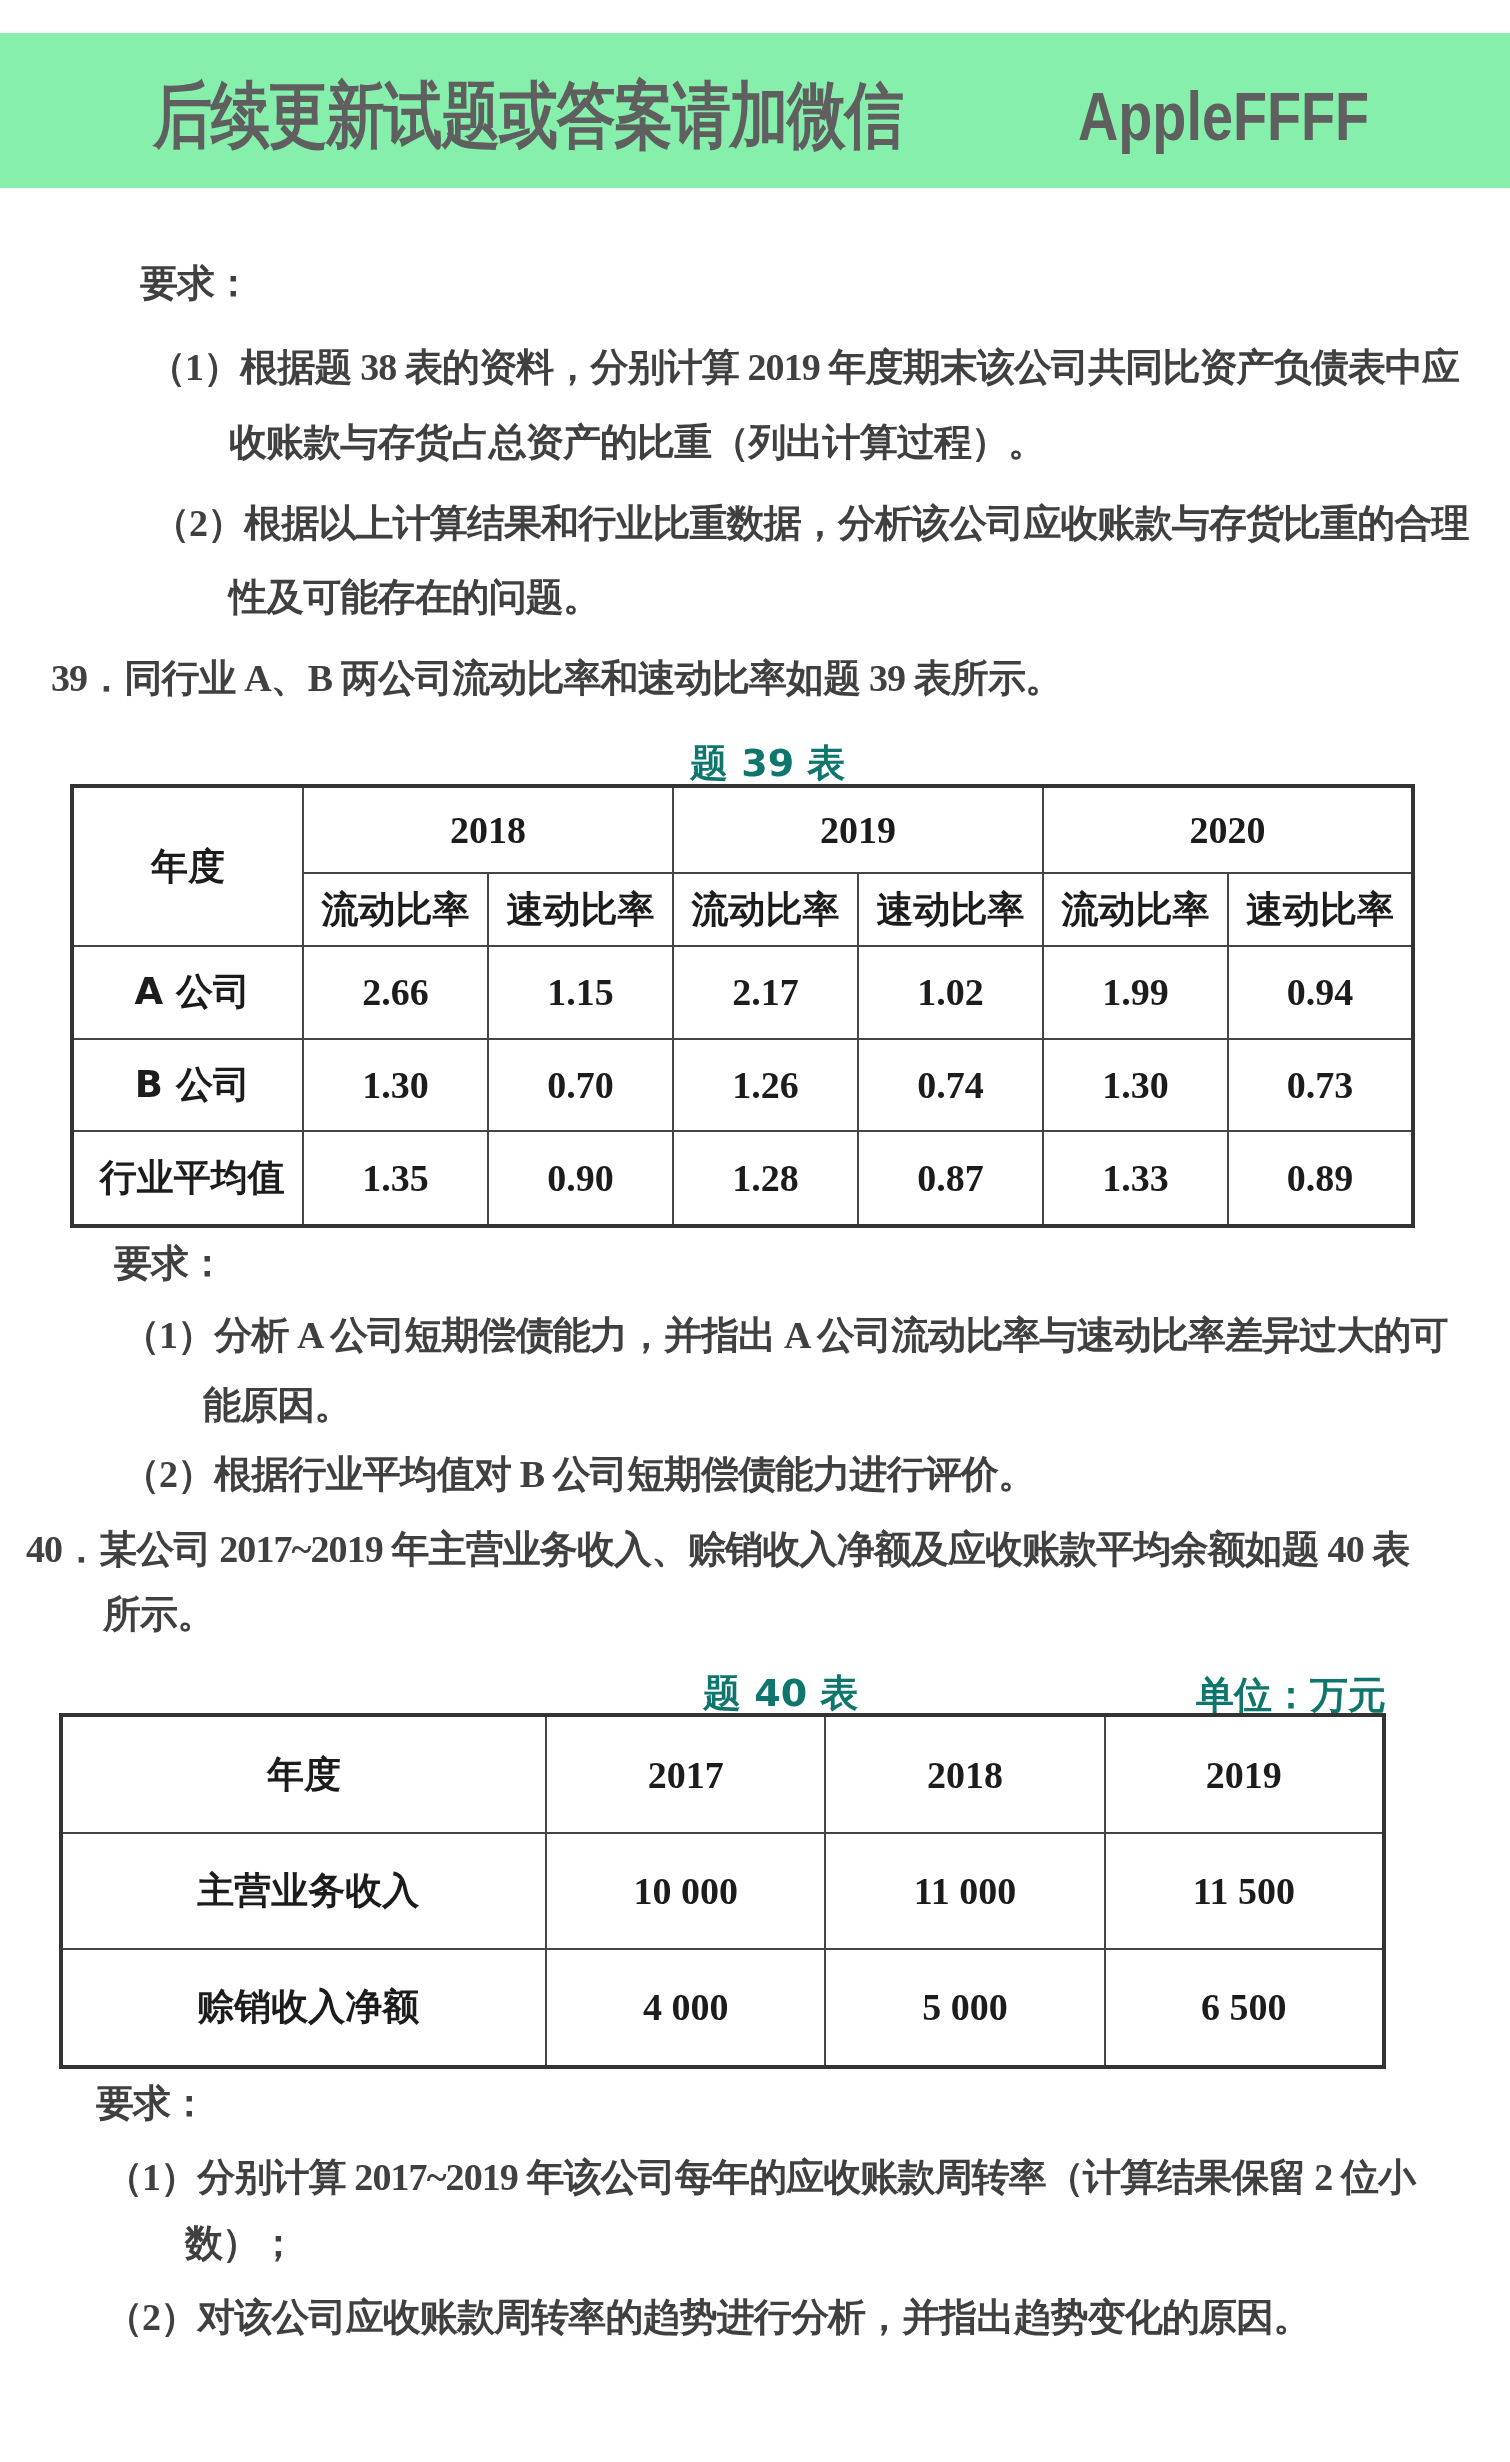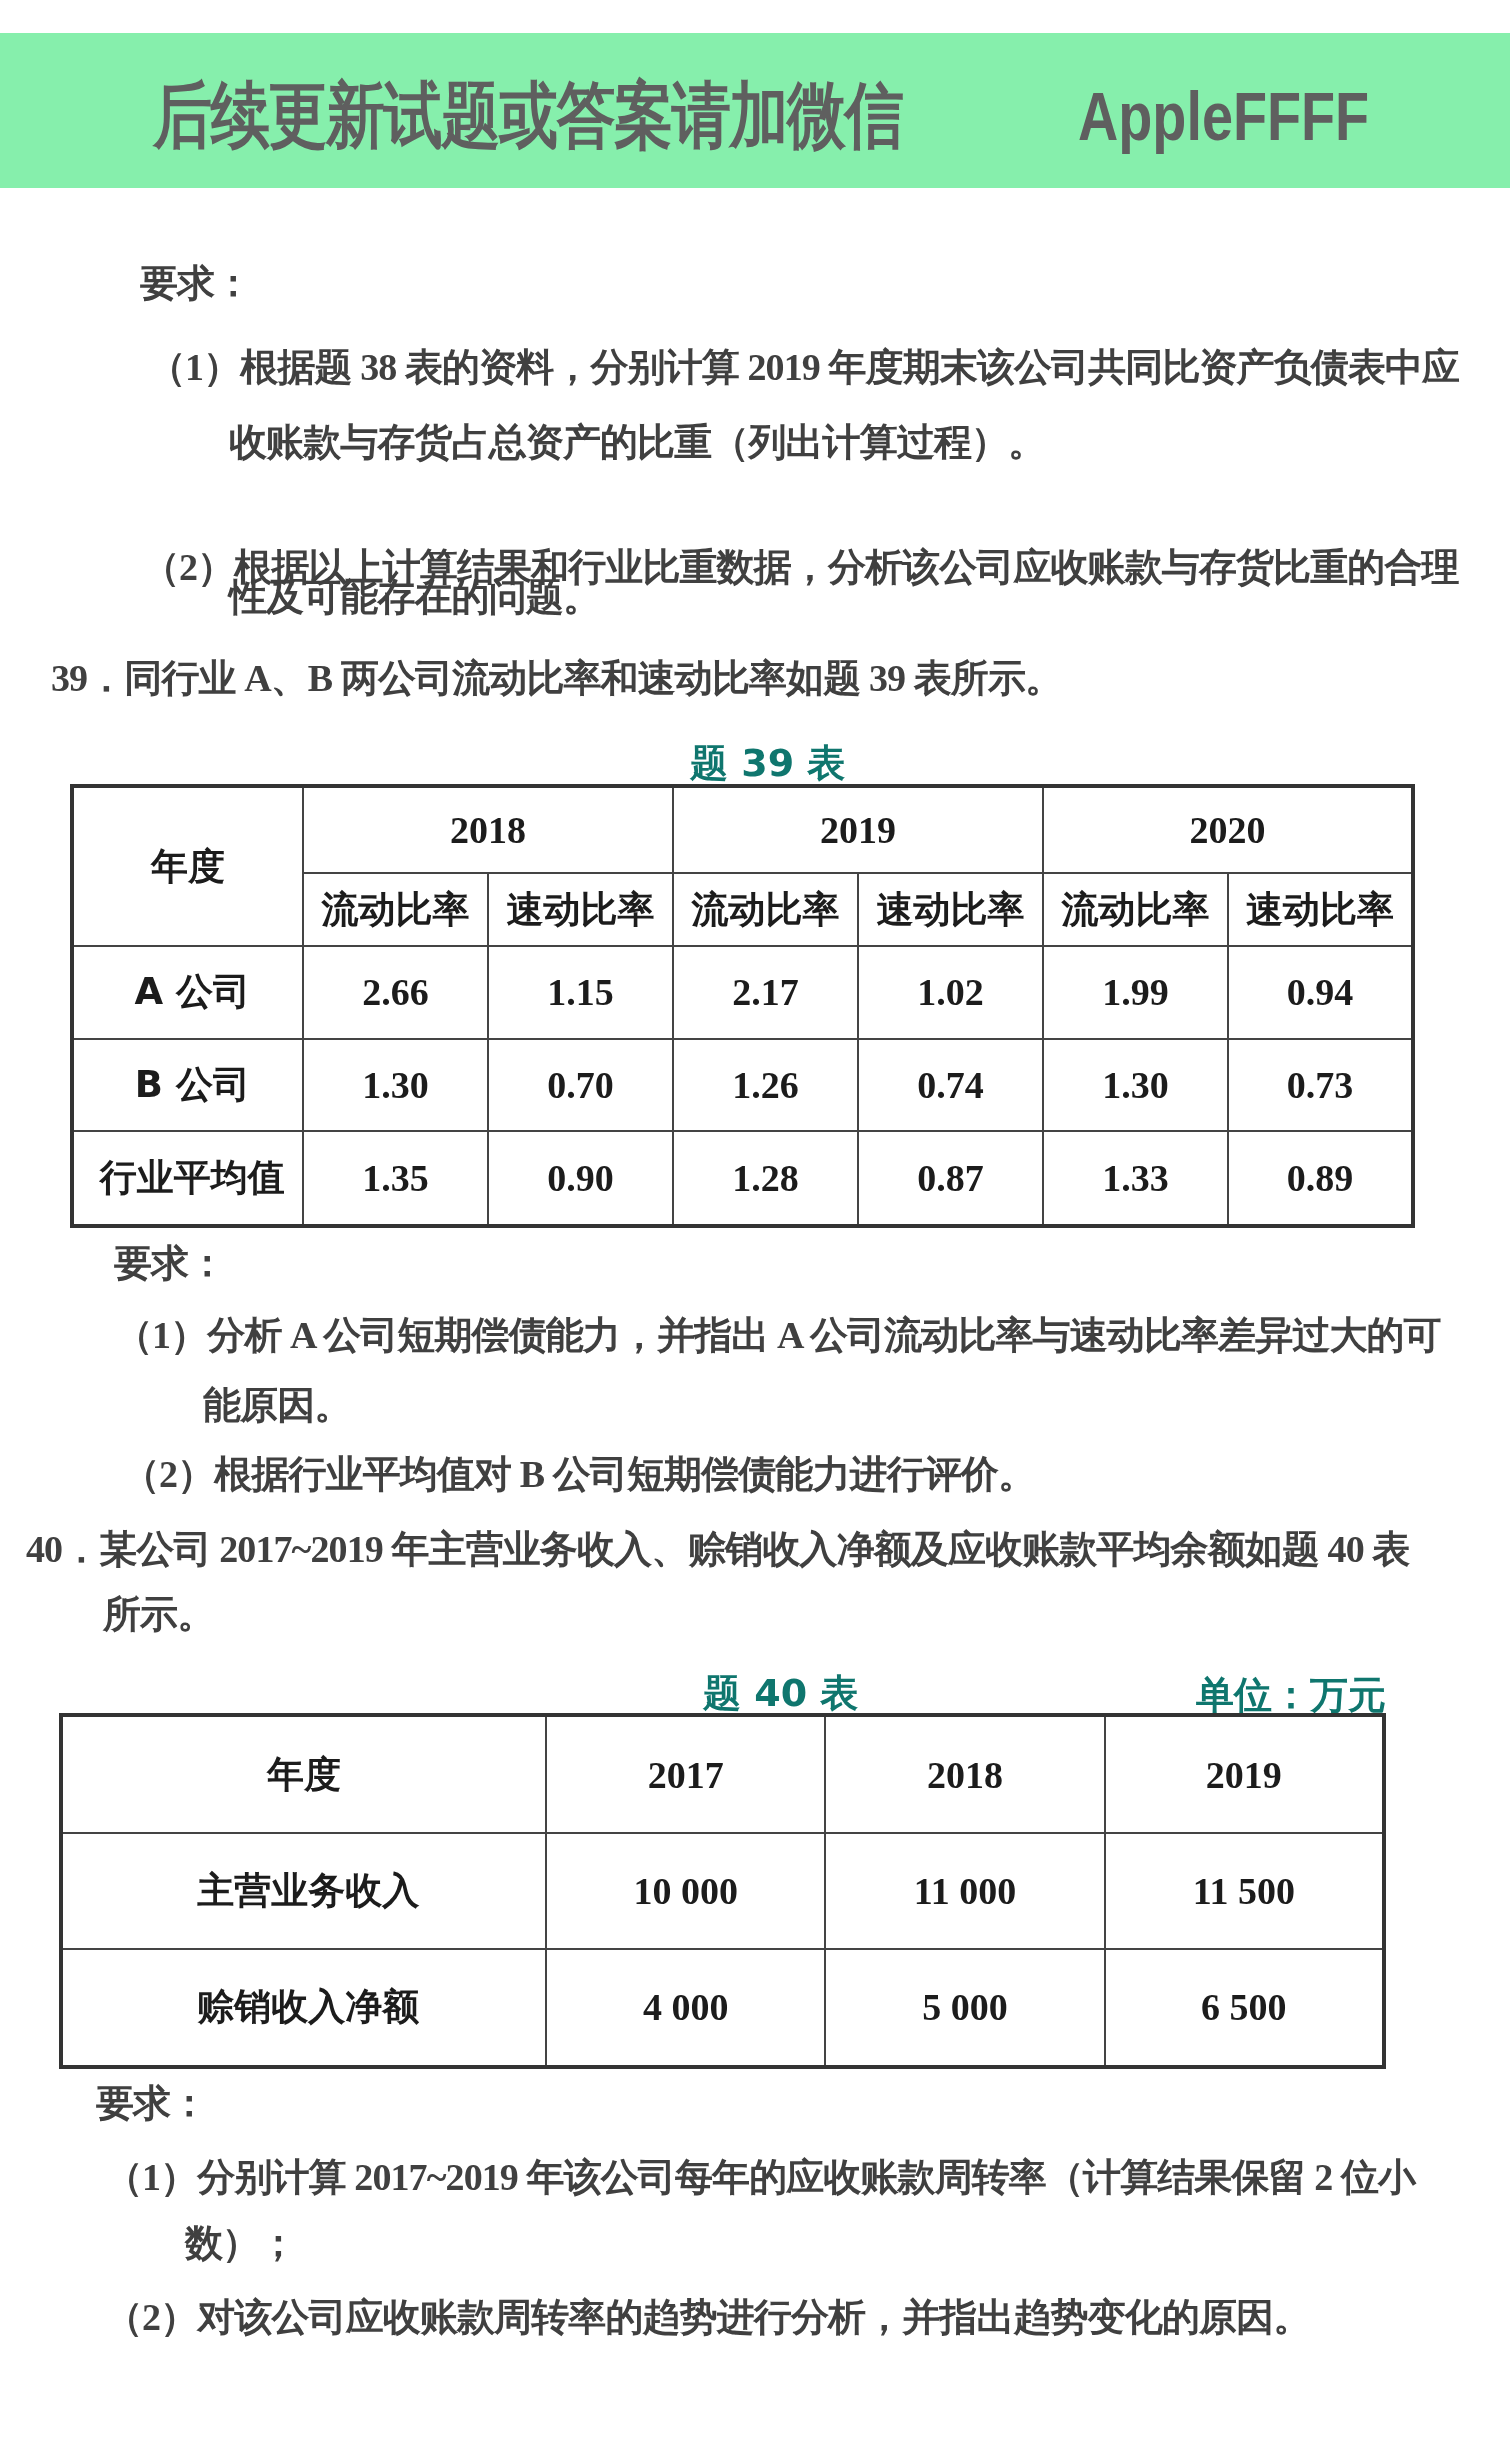--- a/index.html
+++ b/index.html
@@ -46,21 +46,21 @@
 <body>
 
 <div class="banner">
   <span class="banner-text">后续更新试题或答案请加微信</span>
   <span class="banner-wx">AppleFFFF</span>
 </div>
 
 <div class="t" style="left:140px; top:258px;">要求：</div>
 <div class="t" style="left:148px; top:342px;">（1）根据题 38 表的资料，分别计算 2019 年度期末该公司共同比资产负债表中应</div>
 <div class="t" style="left:229px; top:417px;">收账款与存货占总资产的比重（列出计算过程）。</div>
-<div class="t" style="left:142px; top:498px;margin-top:44px;">（2）根据以上计算结果和行业比重数据，分析该公司应收账款与存货比重的合理</div>
+<div class="t" style="left:152px; top:498px;">（2）根据以上计算结果和行业比重数据，分析该公司应收账款与存货比重的合理</div>
 <div class="t" style="left:229px; top:572px;">性及可能存在的问题。</div>
 
 <div class="t" style="left:51px; top:653px;">39．同行业 A、B 两公司流动比率和速动比率如题 39 表所示。</div>
 <div class="caption" style="left:690px; top:738px;">题 39 表</div>
 
 <table class="grid" style="left:70px; top:784px; width:1345px; height:444px;">
   <colgroup>
     <col style="width:231px">
       <col>
       <col>
@@ -108,21 +108,21 @@
     <td class="num">0.90</td>
     <td class="num">1.28</td>
     <td class="num">0.87</td>
     <td class="num">1.33</td>
     <td class="num">0.89</td>
   </tr>
 </tbody>
   </table>
 
 <div class="t" style="left:114px; top:1238px;">要求：</div>
-<div class="t" style="left:115px; top:1310px;">（1）分析 A 公司短期偿债能力，并指出 A 公司流动比率与速动比率差异过大的可</div>
+<div class="t" style="left:122px; top:1310px;">（1）分析 A 公司短期偿债能力，并指出 A 公司流动比率与速动比率差异过大的可</div>
 <div class="t" style="left:203px; top:1380px;">能原因。</div>
 <div class="t" style="left:122px; top:1449px;">（2）根据行业平均值对 B 公司短期偿债能力进行评价。</div>
 
 <div class="t" style="left:26px; top:1524px;">40．某公司 2017~2019 年主营业务收入、赊销收入净额及应收账款平均余额如题 40 表</div>
 <div class="t" style="left:103px; top:1589px;">所示。</div>
 <div class="caption" style="left:703px; top:1668px;">题 40 表</div>
 <div class="caption" style="left:1196px; top:1670px;">单位：万元</div>
 
 <table class="grid" style="left:59px; top:1713px; width:1327px; height:356px;">
   <colgroup>

